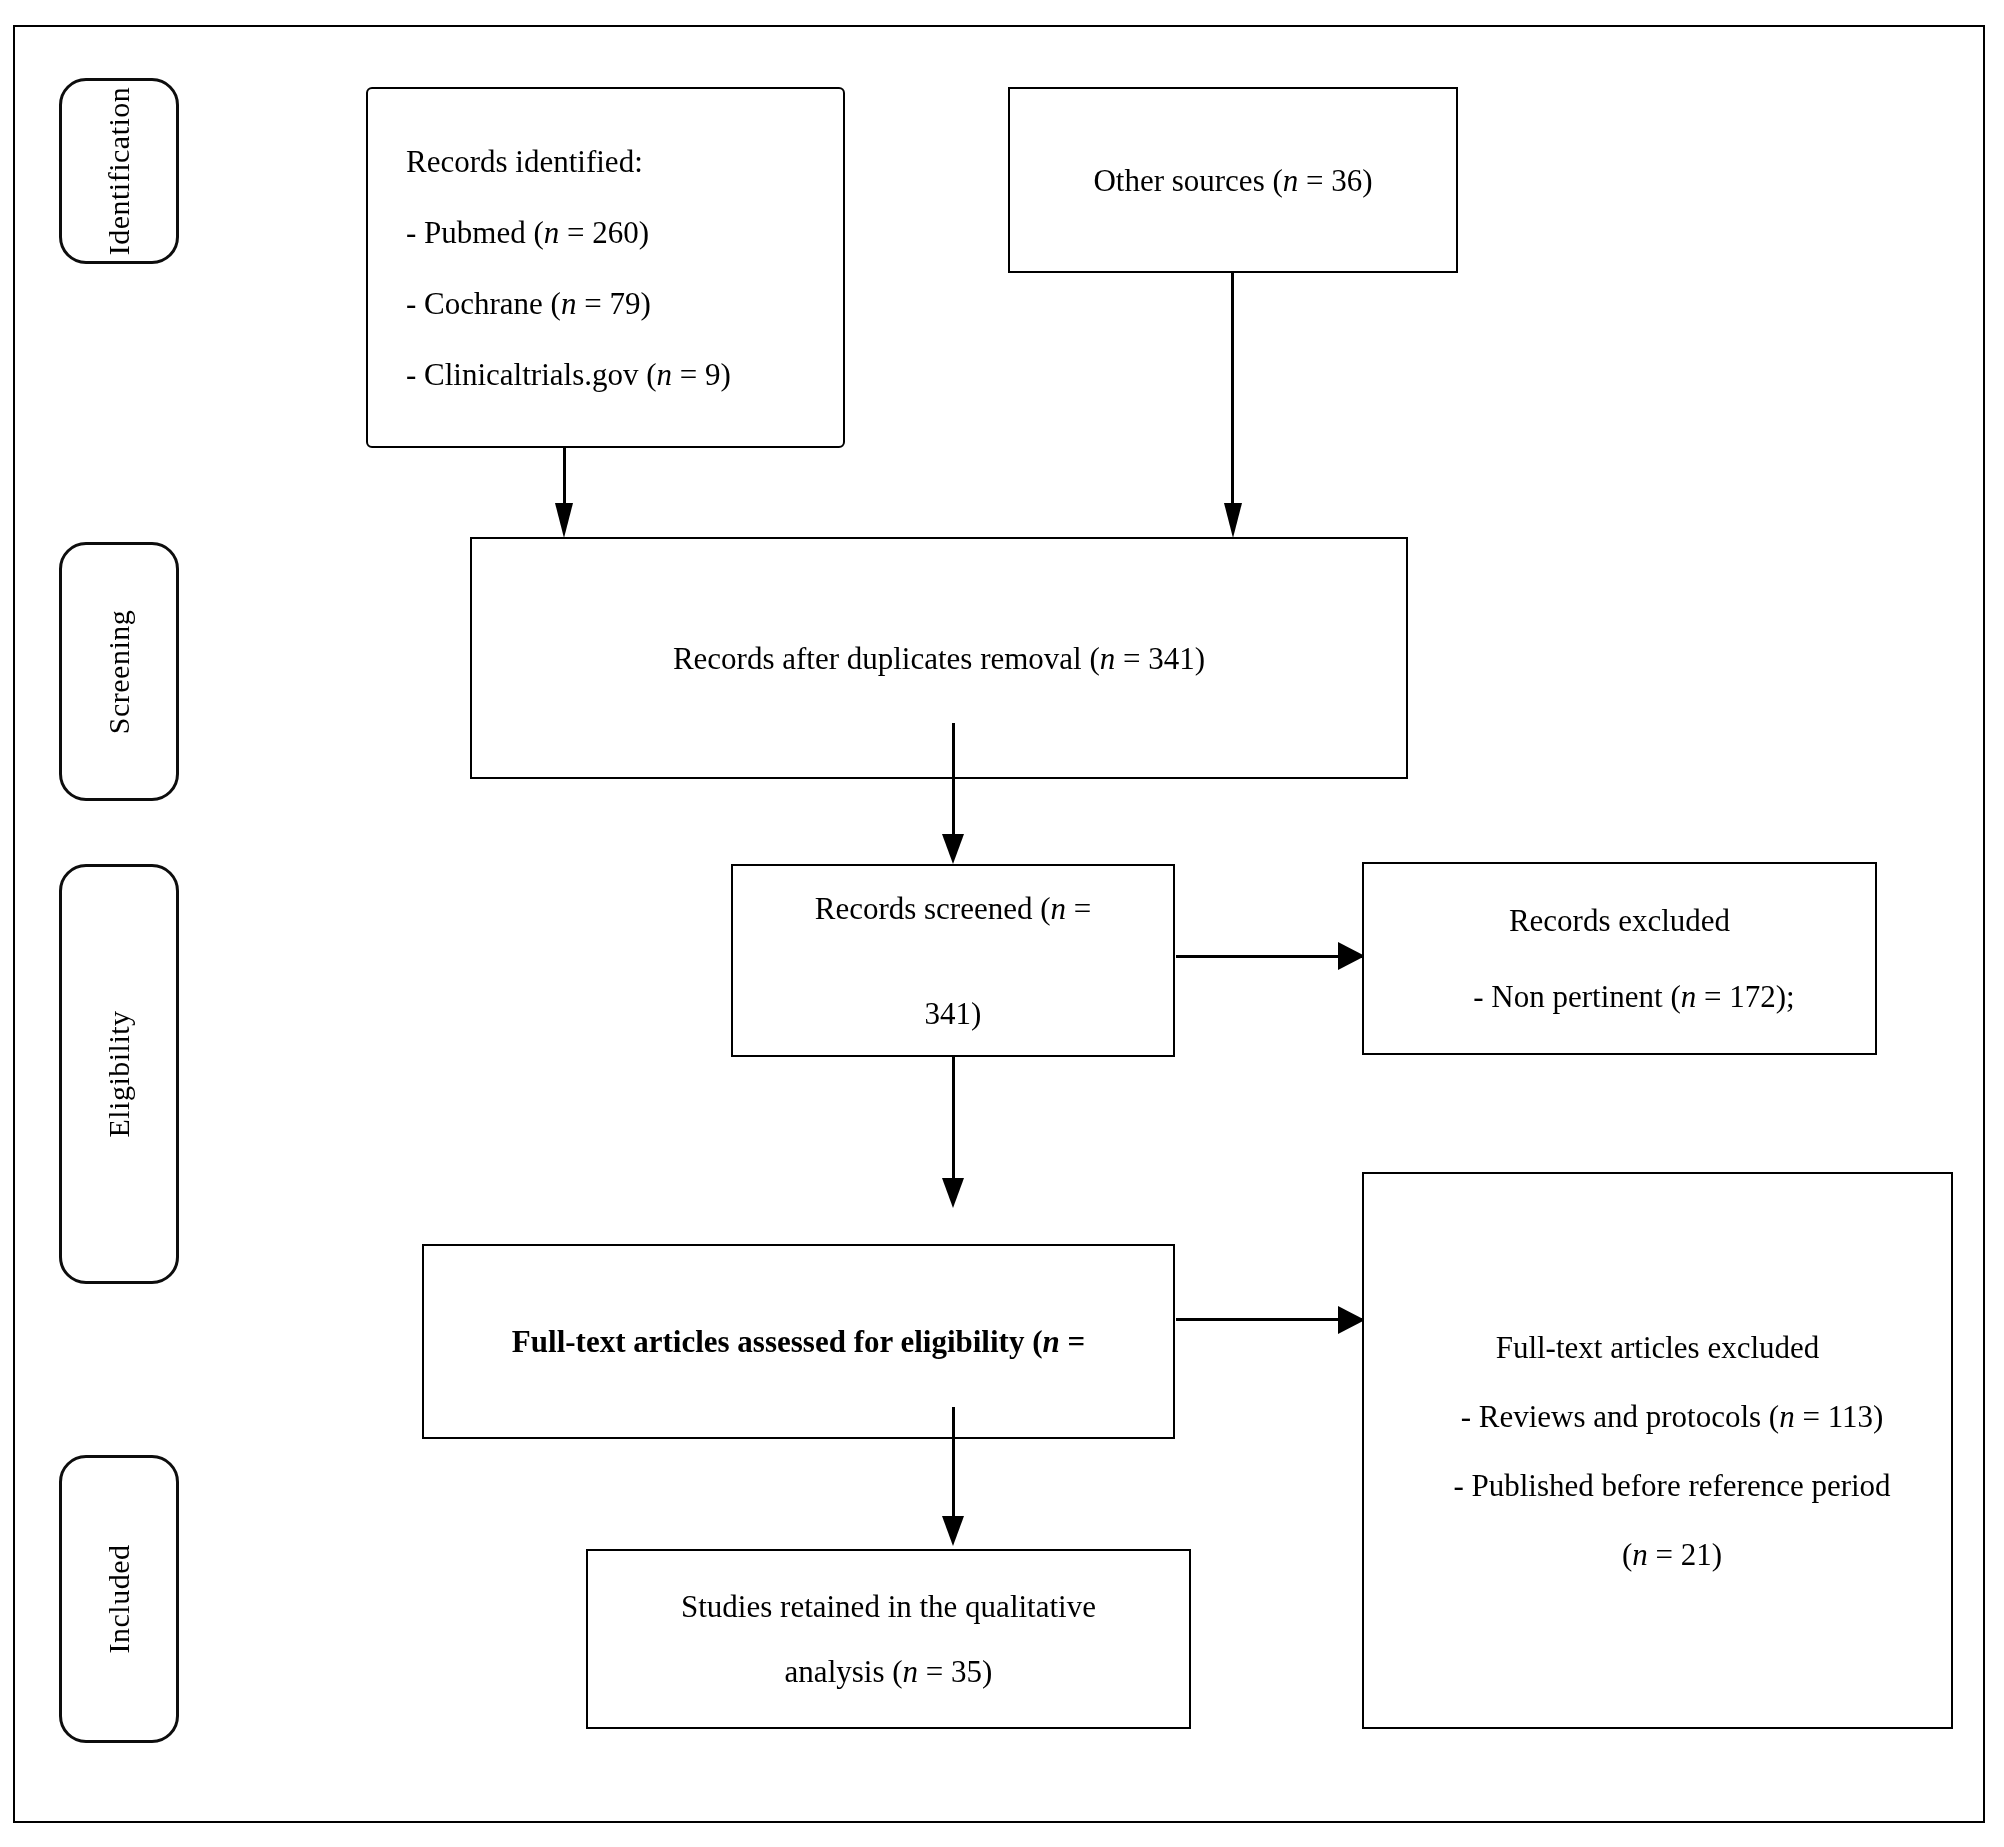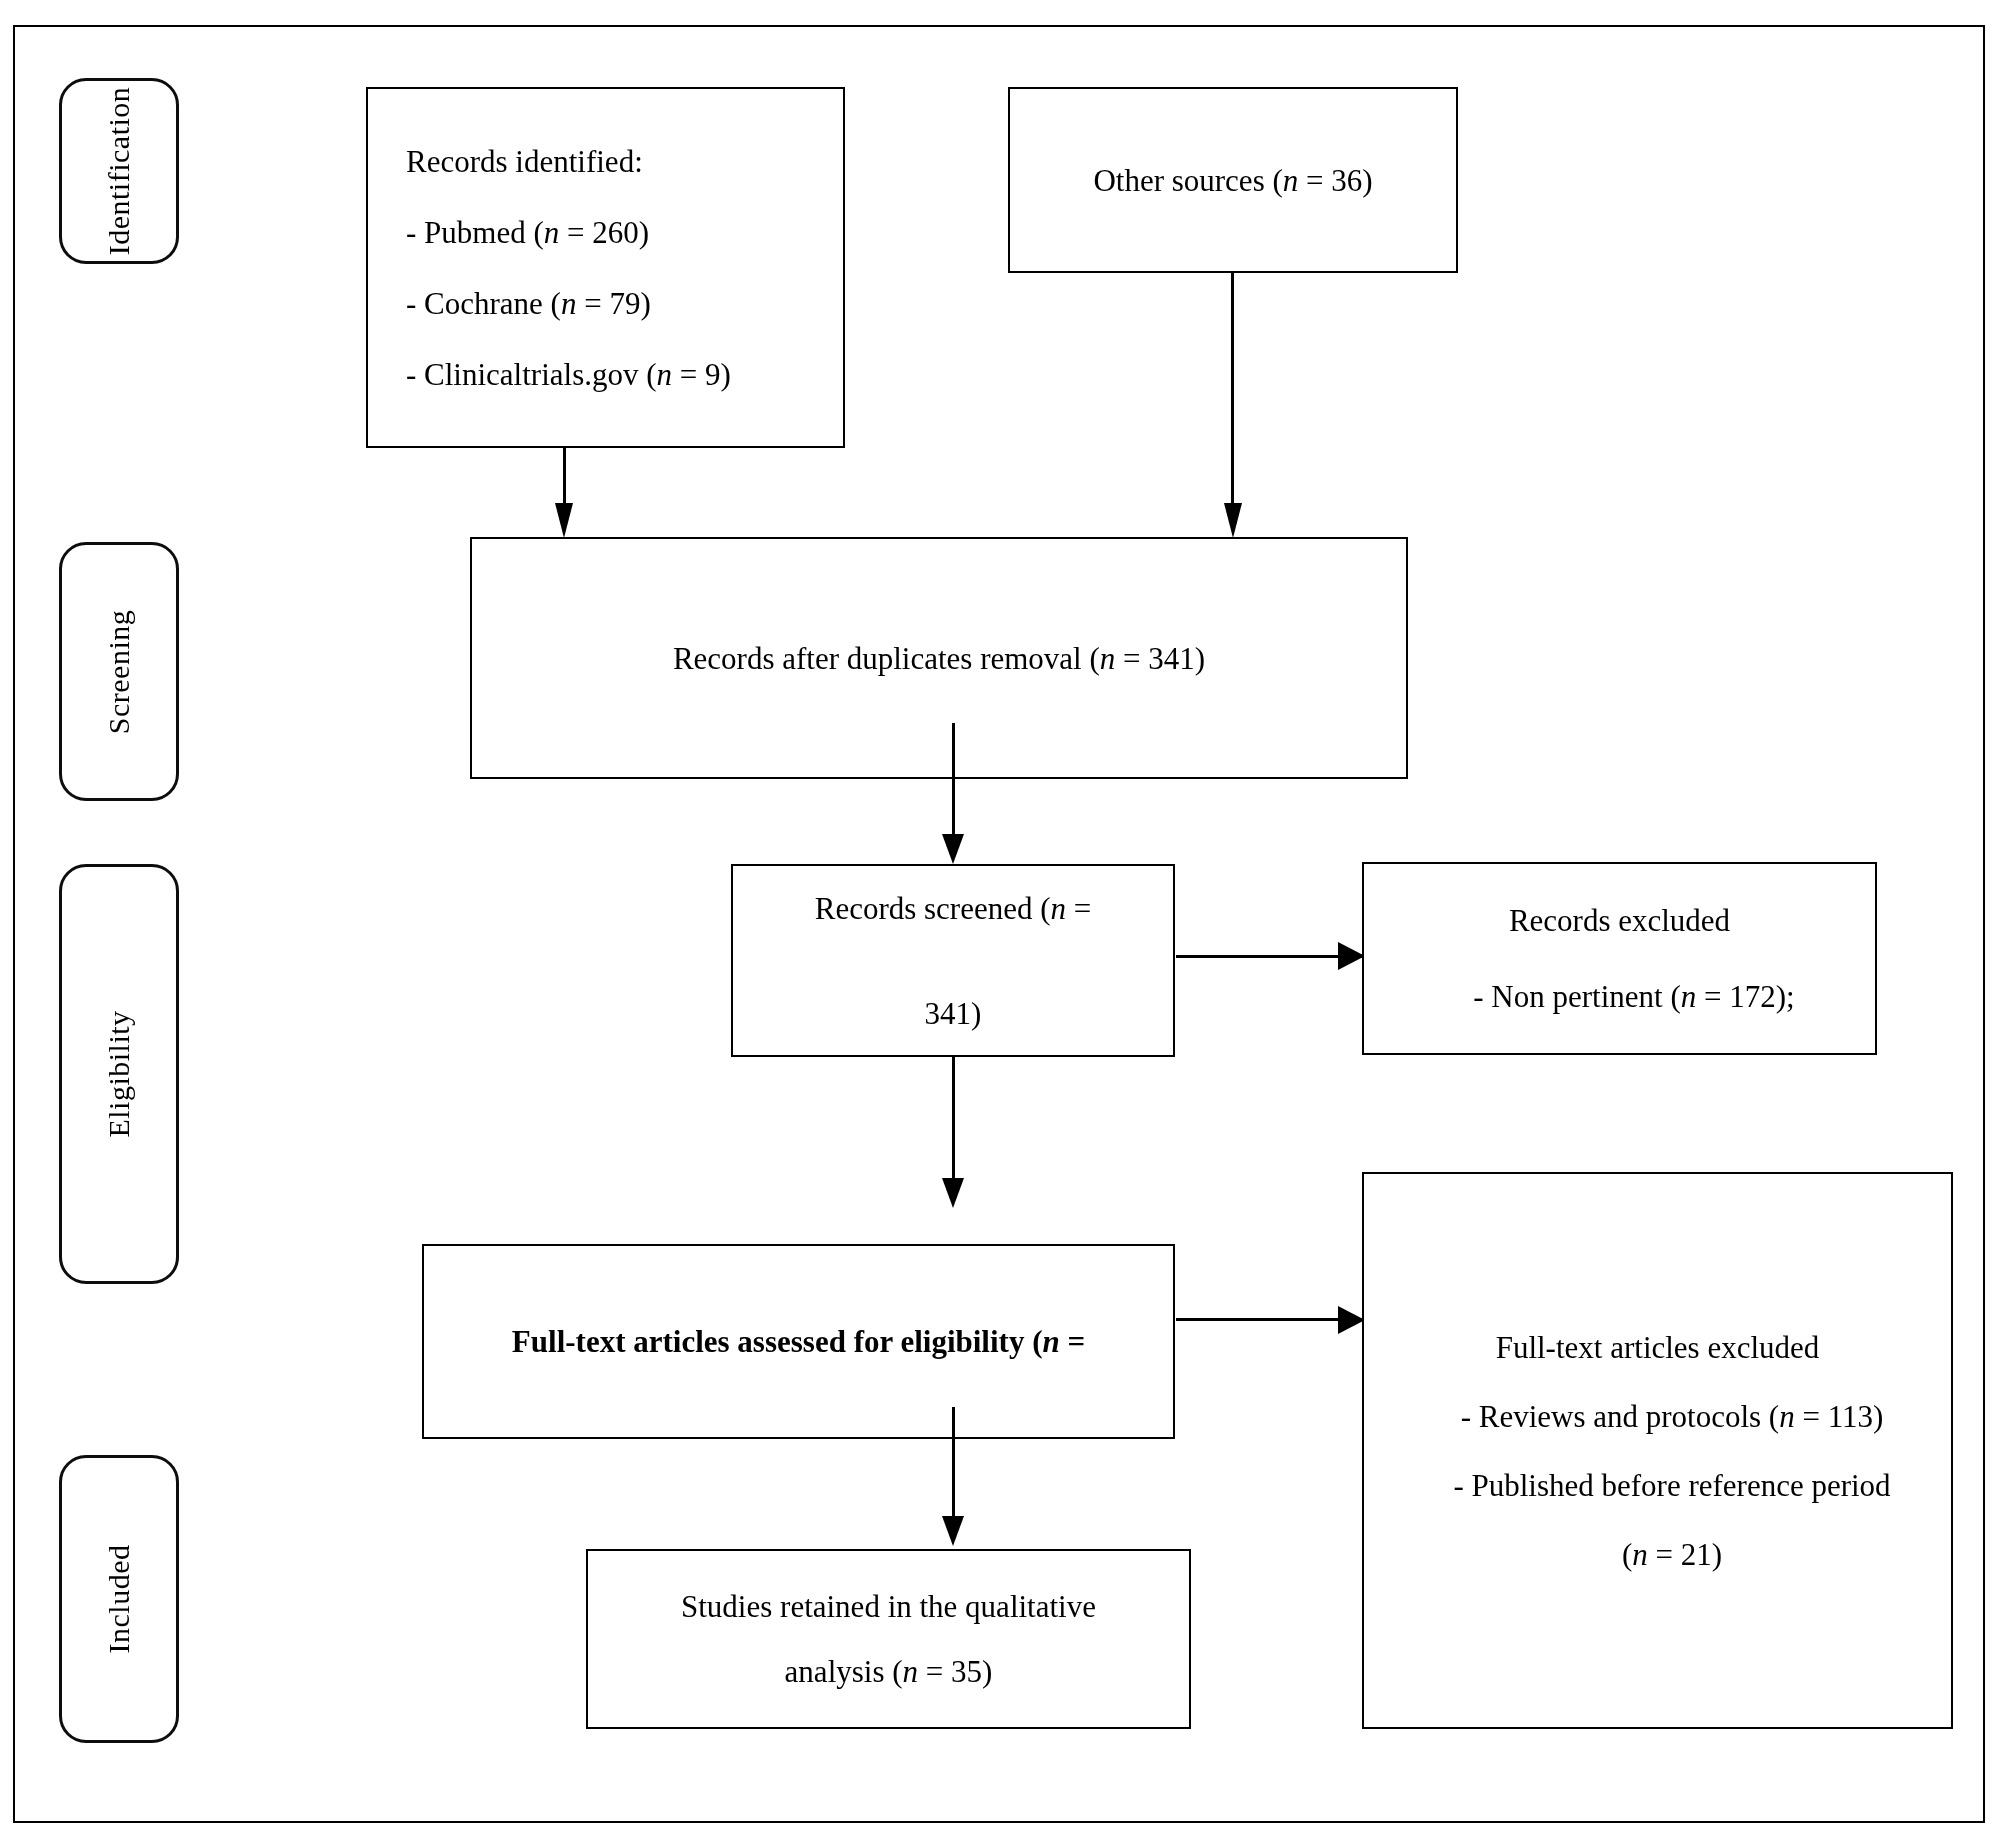--- a/index.html
+++ b/index.html
@@ -120,21 +120,21 @@
   </div>
 
   <div class="stage-label" style="left:59px; top:864px; width:120px; height:420px;">
     <span class="stage-text">Eligibility</span>
   </div>
 
   <div class="stage-label" style="left:59px; top:1455px; width:120px; height:288px;">
     <span class="stage-text">Included</span>
   </div>
 
-  <div class="flow-box leftish gap-lg" style="left:366px; top:87px; width:479px; height:361px;">
+  <div class="flow-box leftish gap-lg" style="left:366px; top:87px; width:479px; height:361px;border-radius:6px;">
     <div class="line">Records identified:</div>
     <div class="line"><span>- Pubmed (</span><span class="italic-n">n</span><span> = 260)</span></div>
     <div class="line"><span>- Cochrane (</span><span class="italic-n">n</span><span> = 79)</span></div>
     <div class="line"><span>- Clinicaltrials.gov (</span><span class="italic-n">n</span><span> = 9)</span></div>
   </div>
 
   <div class="flow-box centered" style="left:1008px; top:87px; width:450px; height:186px;">
     <div class="line"><span>Other sources (</span><span class="italic-n">n</span><span> = 36)</span></div>
   </div>
 

